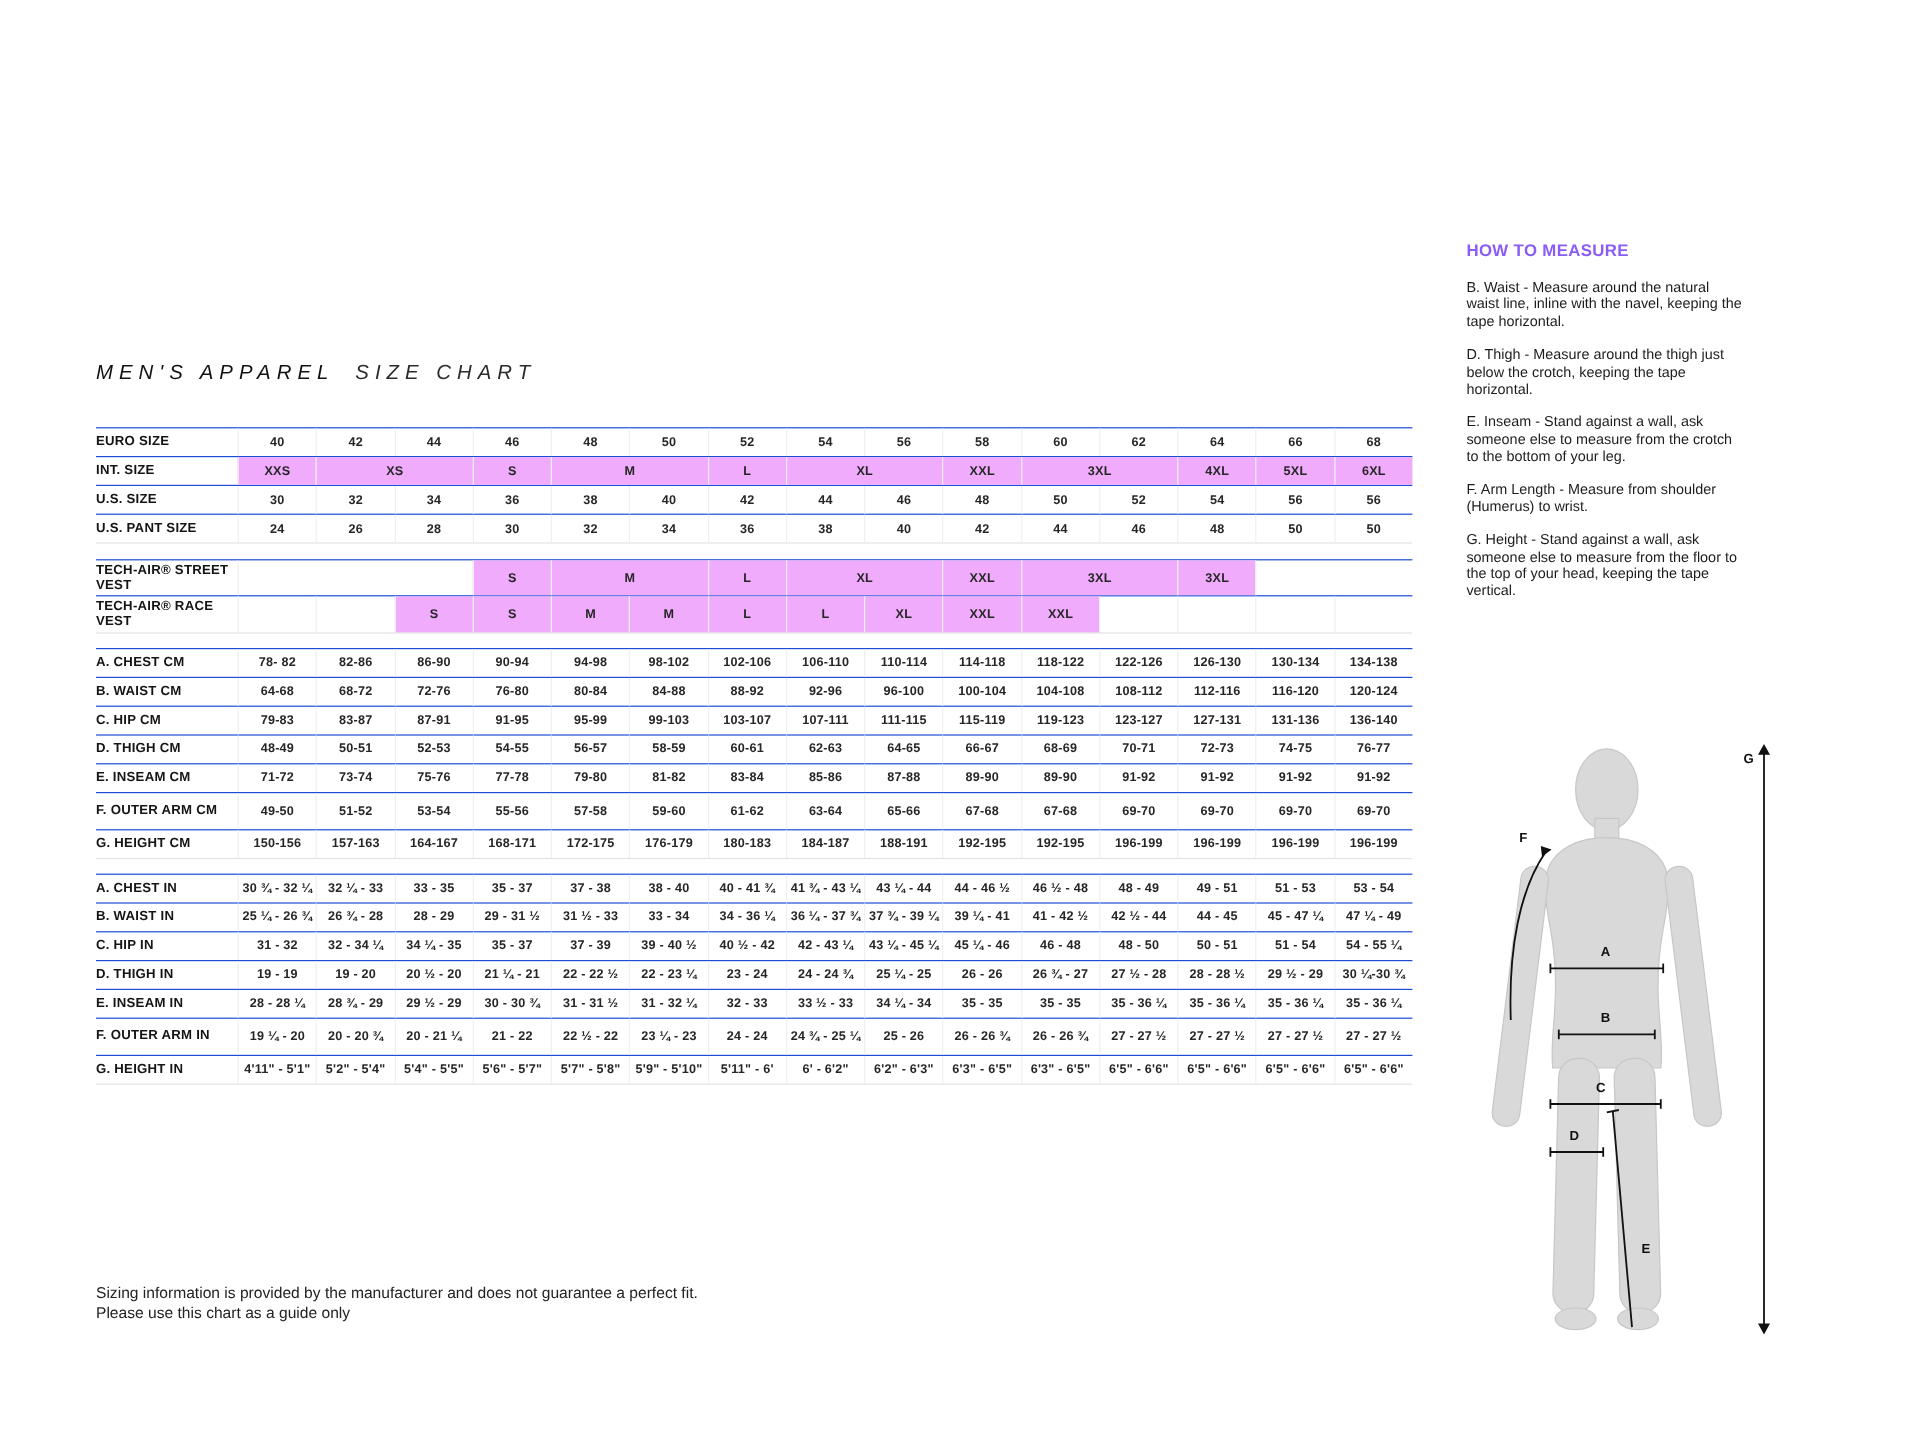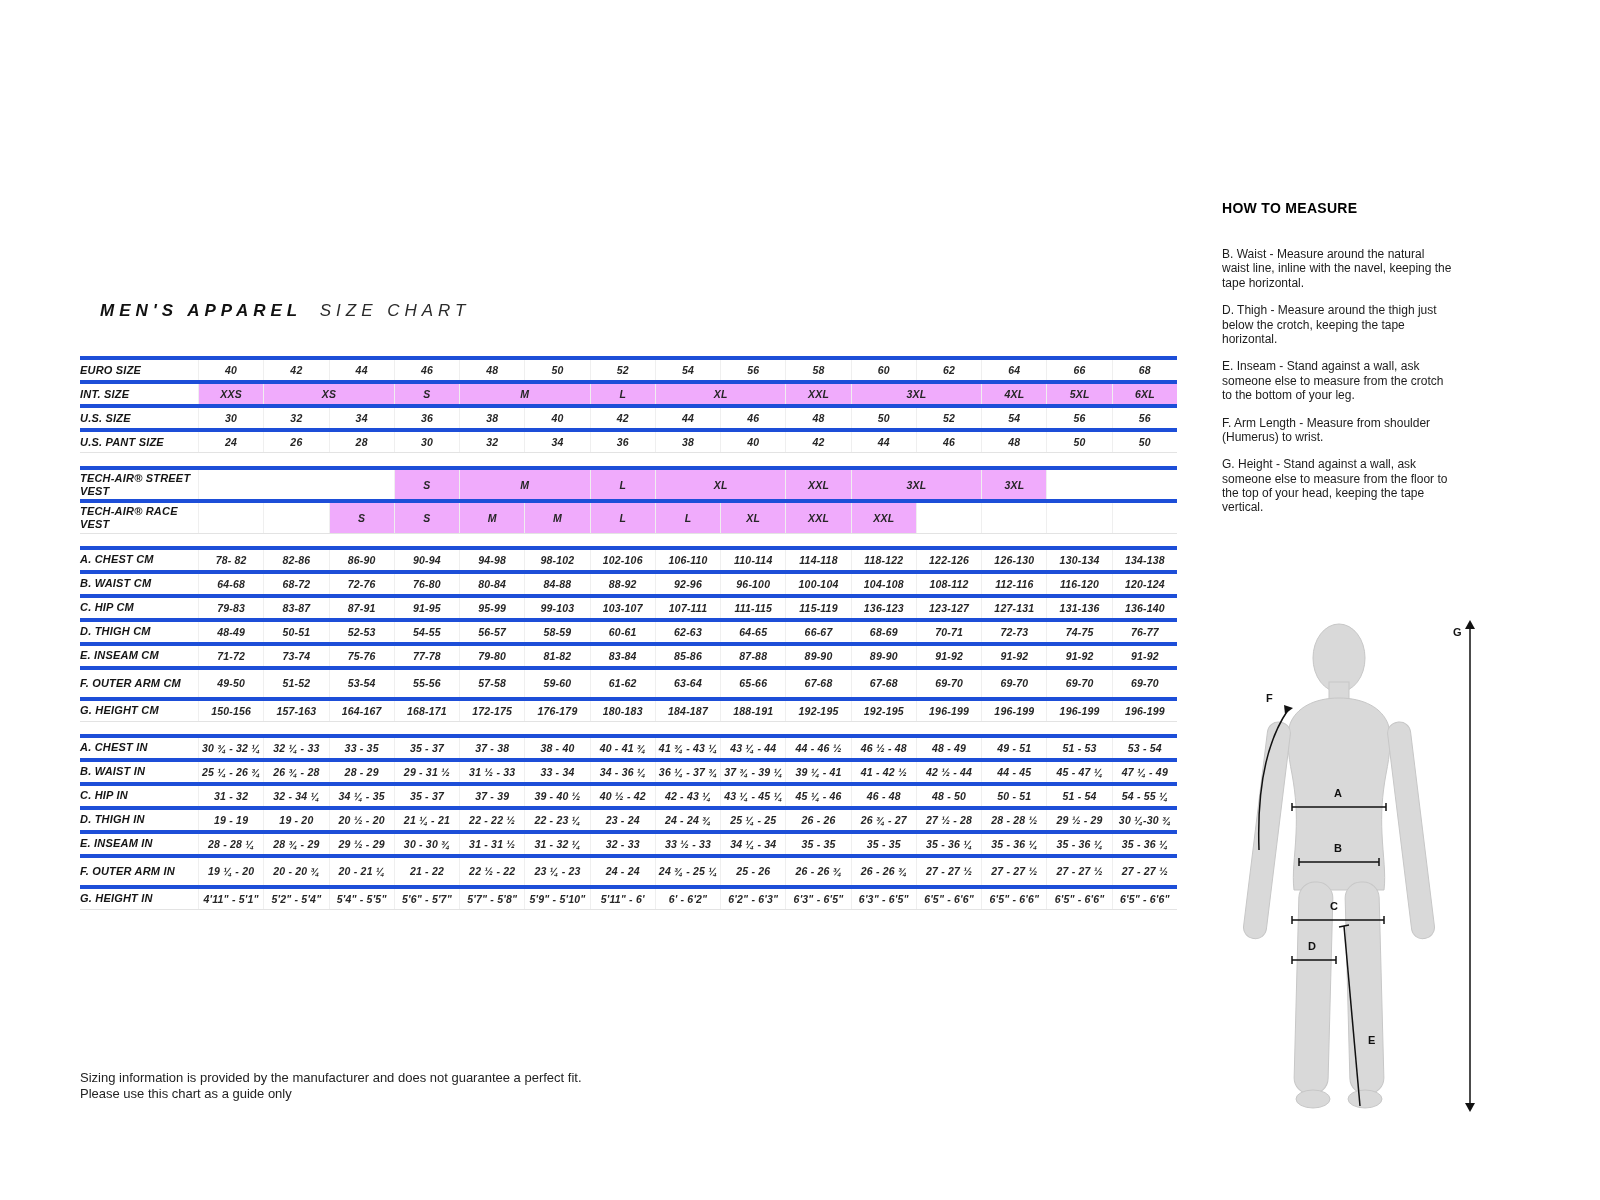--- a/index.html
+++ b/index.html
@@ -8,38 +8,38 @@
     width: 1600px; height: 1200px; position: relative; overflow: hidden;
     font-family: "Liberation Sans", sans-serif; color: #111;
   }
   .page { position: absolute; inset: 0; background: #fff; }
 
   
   .logo { position: absolute; left: 78px; top: 80px; width: 300px; height: 72px; }
 
   
   .title { position: absolute; left: 80px; top: 301px; white-space: nowrap; }
-  .title .t1 { font-size: 17px; font-weight: 700; font-style: italic; letter-spacing: 5px; color: #111; margin-left: 20px; }
+  .title .t1 { font-size: 17px; font-weight: 400; font-style: italic; letter-spacing: 5px; color: #111; }
   .title .t2 { font-size: 17px; font-weight: 300; font-style: italic; letter-spacing: 5px; color: #2b2b2b; margin-left: 13px; }
 
   
   .size-table { position: absolute; left: 80px; top: 356px; width: 1097px; border-bottom: 1px solid #e3e3e3; }
-  .trow { display: grid; grid-template-columns: 118px repeat(15, 1fr); align-items: center; min-height: 24px; border-top: 4px solid #1d4ed8; font-style: italic; }
+  .trow { display: grid; grid-template-columns: 118px repeat(15, 1fr); align-items: center; min-height: 24px; border-top: 1px solid #1d4ed8; }
   .trow.tall { min-height: 31px; }
   .trow-gap { border-top: 1px solid #e3e3e3; }
   .tlabel { font-size: 11px; font-weight: 700; letter-spacing: .2px; text-transform: uppercase; color: #151515; line-height: 1.15; padding: 2px 2px 2px 0; white-space: normal; }
   .tcell { font-size: 10.5px; font-weight: 700; color: #262626; text-align: center; align-self: stretch; display: flex; align-items: center; justify-content: center; border-left: 1px solid #efefef; letter-spacing: .2px; white-space: nowrap; }
   .tcell.boxed { background: #f0abfc; }
 
   
   .footer { position: absolute; left: 80px; top: 1070px; font-size: 13px; color: #232323; line-height: 1.25; }
 
   
   .measure { position: absolute; left: 1222px; top: 200px; width: 232px; }
-  .measure h2 { font-size: 14px; font-weight: 700; letter-spacing: .3px; color: #000000; margin-bottom: 31px; }
+  .measure h2 { font-size: 14px; font-weight: 700; letter-spacing: .3px; color: #8b5cf6; margin-bottom: 16px; }
   .measure p { font-size: 12px; line-height: 1.2; color: #1c1c1c; margin-bottom: 13px; }
 
   
   .figure { position: absolute; left: 1242px; top: 612px; width: 250px; height: 500px; }
   .figure svg { width: 100%; height: 100%; }
   .fig-label { font-size: 11px; font-weight: 700; fill: #111; font-family: "Liberation Sans", sans-serif; }
 </style>
 </head>
 <body>
 
@@ -193,21 +193,21 @@
         <div class="tcell">79-83</div>
         <div class="tcell">83-87</div>
         <div class="tcell">87-91</div>
         <div class="tcell">91-95</div>
         <div class="tcell">95-99</div>
         <div class="tcell">99-103</div>
         <div class="tcell">103-107</div>
         <div class="tcell">107-111</div>
         <div class="tcell">111-115</div>
         <div class="tcell">115-119</div>
-        <div class="tcell">136-123</div>
+        <div class="tcell">119-123</div>
         <div class="tcell">123-127</div>
         <div class="tcell">127-131</div>
         <div class="tcell">131-136</div>
         <div class="tcell">136-140</div>
       </div>
       <div class="trow">
         <div class="tlabel">D. THIGH CM</div>
         <div class="tcell">48-49</div>
         <div class="tcell">50-51</div>
         <div class="tcell">52-53</div>

